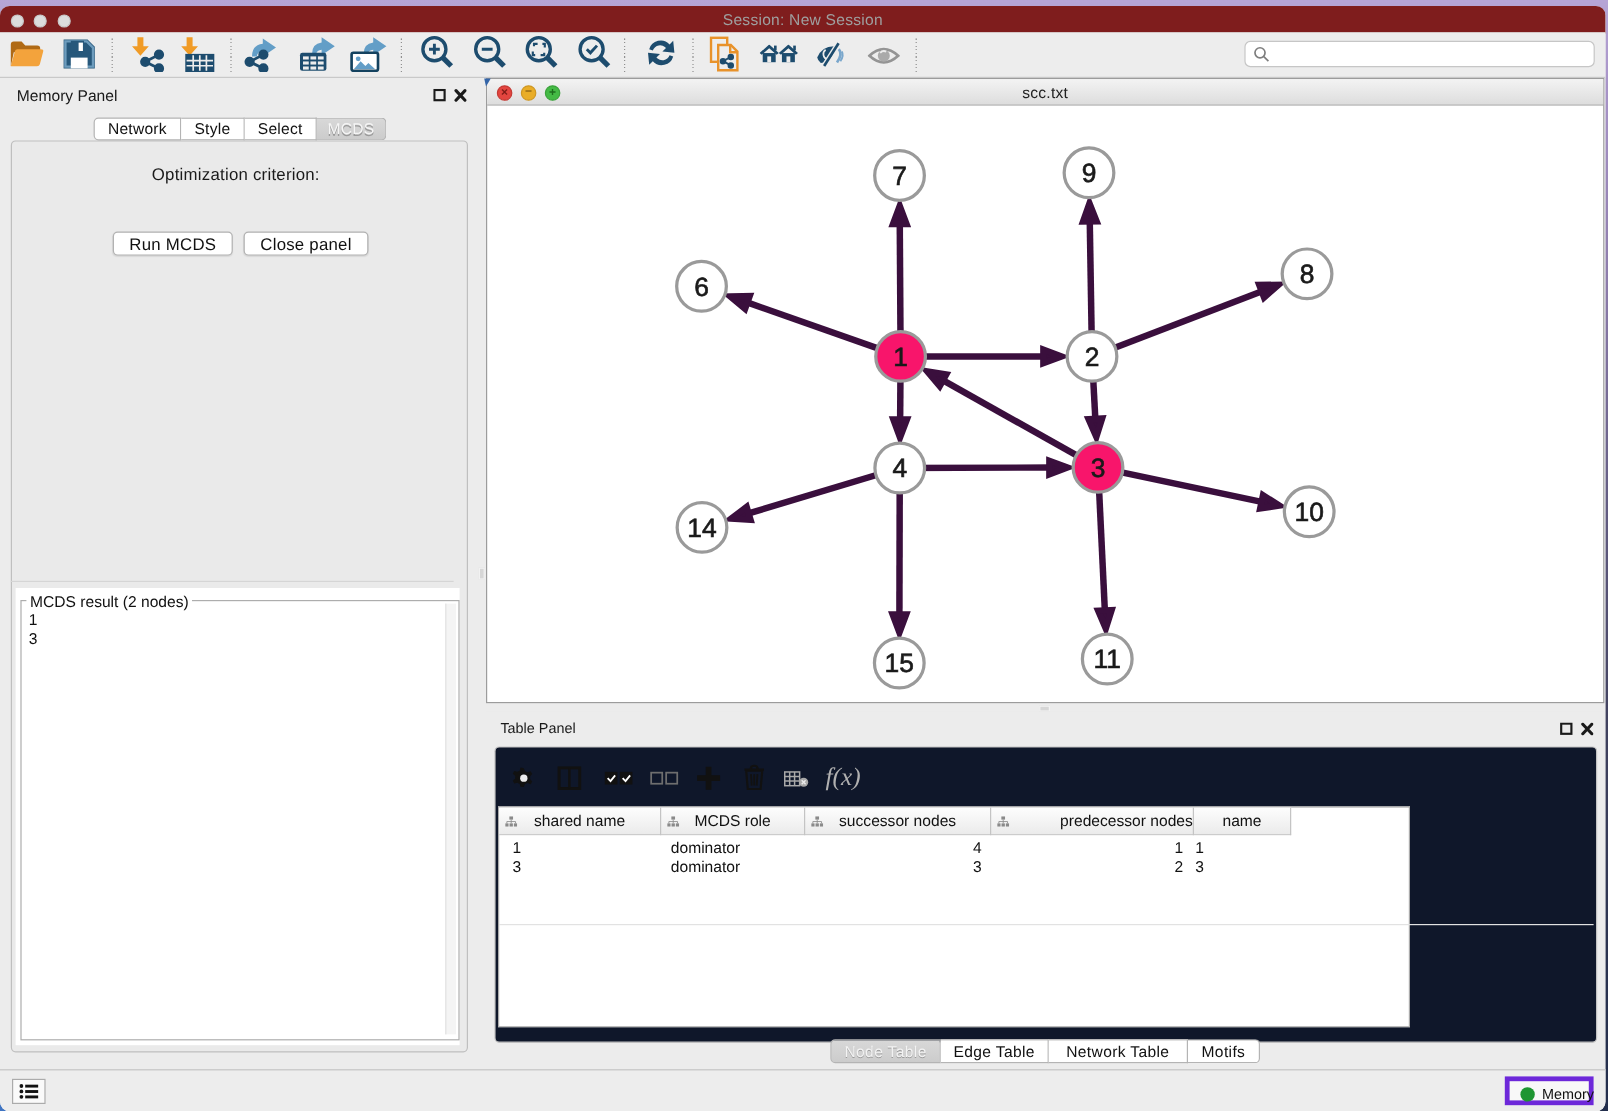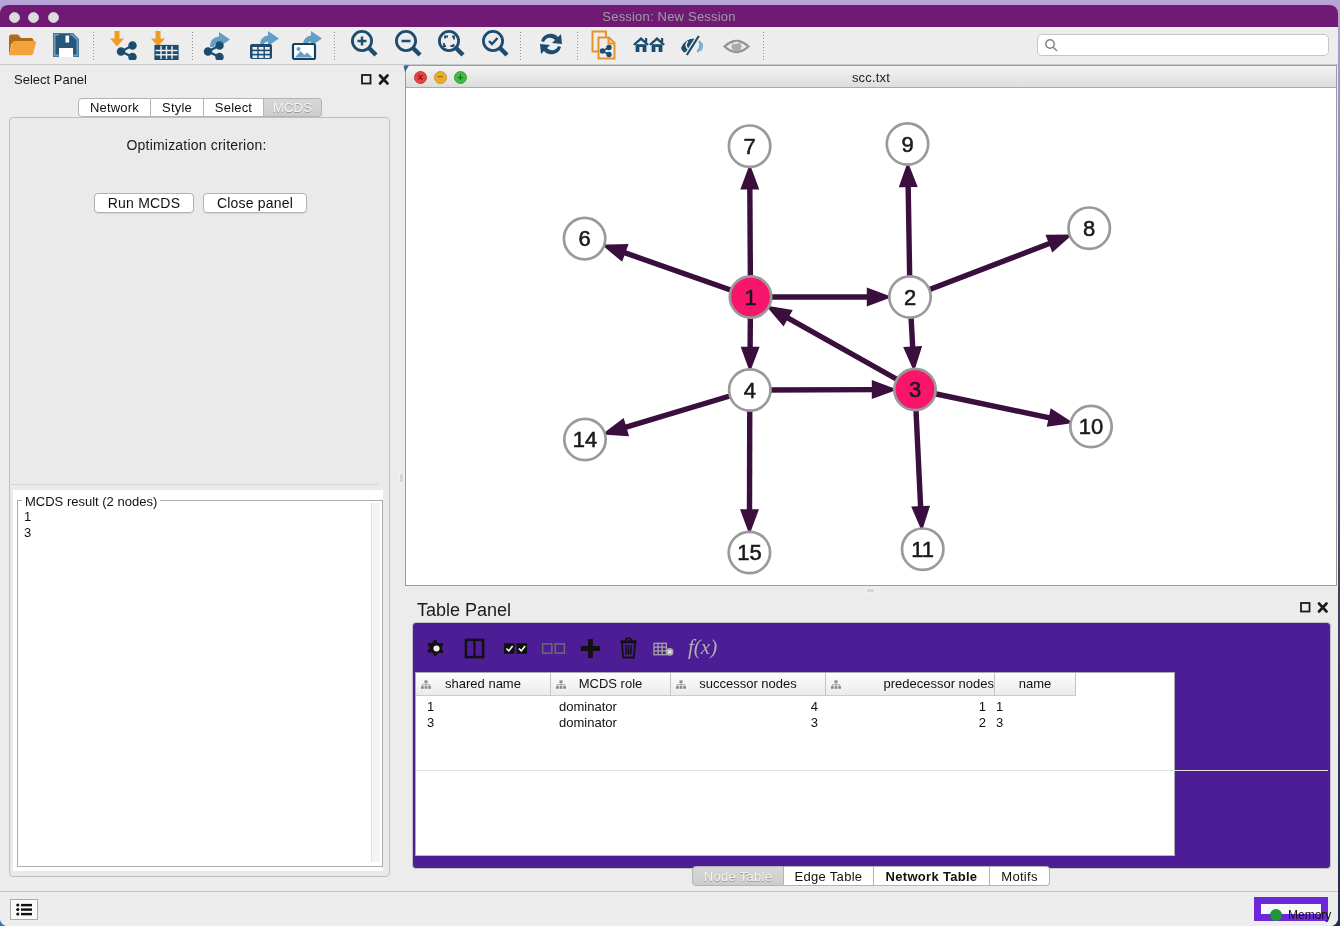--- a/index.html
+++ b/index.html
@@ -7,21 +7,21 @@
 body {
   font-family:"Liberation Sans", sans-serif;
   background:linear-gradient(180deg,#b6a5d6 0%,#a793c7 8%,#8d7cab 25%,#635d83 45%,#41425f 65%,#2b3350 85%,#232e4c 100%);
 }
 .window {
   position:absolute; left:0; top:5px; width:1338px; height:921px;
   background:#ececec; border-radius:8px 8px 8px 8px;
   overflow:hidden;
 }
 
-.titlebar { position:absolute; left:0; top:0; width:100%; height:23px; background:#701a75; border-bottom:1px solid #d8d8d8;}
+.titlebar { position:absolute; left:0; top:0; width:100%; height:23px; background:#7f1d1d; border-bottom:1px solid #d8d8d8;}
 .tl { position:absolute; top:7px; width:11px; height:11px; border-radius:50%; background:#dcdcdc; border:1px solid #c9c9c9;}
 .title-text { position:absolute; top:4px; width:100%; text-align:center; font-size:13px; color:#9f9f9f; letter-spacing:0.2px; }
 
 .toolbar { position:absolute; left:0; top:22px; width:100%; height:38px; background:#ededed; border-bottom:1px solid #c9c9c9; }
 .tb-sep { position:absolute; top:5px; height:28px; width:1px; background-image:repeating-linear-gradient(#909090 0 1px, rgba(0,0,0,0) 1px 3px); }
 .tbi { position:absolute; top:1px; }
 .searchbox { position:absolute; left:1037px; top:7px; width:292px; height:22px; background:#fff; border:1px solid #c6c6c6; border-radius:5px; }
 
 .cpanel { position:absolute; left:0; top:60px; width:393px; height:826px; background:#ececec; }
 .cp-title { position:absolute; left:14px; top:7px; font-size:13px; color:#1a1a1a; }
@@ -38,35 +38,35 @@
 .groupbox { position:absolute; left:8px; top:391px; width:366px; height:361px; border:1px solid #adadad; background:#fff; }
 .gb-label { position:absolute; left:4px; top:-7px; background:#fff; padding:0 3px; font-size:13px; color:#111; }
 .gb-scroll { position:absolute; right:2px; top:2px; width:9px; height:353px; background:#f4f4f4; border-left:1px solid #e2e2e2; }
 .gb-text { position:absolute; left:6px; top:8px; font-size:13px; color:#111; line-height:16px; }
 
 .netwin { position:absolute; left:405px; top:60px; width:932px; height:521px; background:#fff; border:1px solid #9c9c9c; }
 .nw-titlebar { position:absolute; left:0; top:0; width:100%; height:22px; background:linear-gradient(#f3f3f3,#dddddd); border-bottom:1px solid #ababab; }
 .nw-title { position:absolute; width:100%; text-align:center; top:4px; font-size:13px; letter-spacing:0.2px; color:#222; }
 .tlight { position:absolute; top:5px; width:13px; height:13px; border-radius:50%; }
 .tpanel { position:absolute; left:405px; top:588px; width:932px; height:298px; background:#ececec; }
-.tp-title { position:absolute; left:12px; top:7px; font-size:18px; color:#1a1a1a; }
-.tp-box { position:absolute; left:7px; top:29px; width:919px; height:247px; background:#4c1d95; border:1px solid #c2c2c2; border-radius:4px; }
+.tp-title { position:absolute; left:12px; top:7px; font-size:12px; color:#1a1a1a; }
+.tp-box { position:absolute; left:7px; top:29px; width:919px; height:247px; background:#0f172a; border:1px solid #c2c2c2; border-radius:4px; }
 .tp-table { position:absolute; left:2px; top:49px; width:760px; height:184px; background:#fff; border:1px solid #aaaaaa; border-bottom:1px solid #bbbbbb; }
 .th-row { position:absolute; left:0; top:0; width:660px; height:23px; background:linear-gradient(#fdfdfd,#ebebeb); border-bottom:1px solid #cccccc; display:flex; }
 .th { height:23px; border-right:1px solid #c4c4c4; font-size:13px; color:#111; position:relative; text-align:center; line-height:22px; }
 .trow { position:absolute; font-size:13px; color:#111; }
 .bt-tabs { position:absolute; left:287px; top:273px; height:20px; display:flex; }
 .btab { height:20px; background:#fff; border:1px solid #b4b4b4; border-left:none; font-size:13px; letter-spacing:0.3px; color:#111; text-align:center; line-height:19px; }
 .btab.first { border-left:1px solid #b4b4b4; border-radius:4px 0 0 4px; }
 .btab.last { border-radius:0 4px 4px 0; }
 .btab.sel { background:linear-gradient(#d8d8d8,#cccccc); color:#f3f3f3; text-shadow:0 1px 0 #9a9a9a; }
 
 .statusbar { position:absolute; left:0; top:886px; width:100%; height:35px; background:#ededed; border-top:1px solid #c4c4c4; }
 .list-btn { position:absolute; left:10px; top:7px; width:28px; height:21px; background:#fafafa; border:1px solid #ababab; }
-.mem-btn { position:absolute; left:1254px; top:5px; width:74px; height:24px; background:#f8f8f8; border:7px solid #6d28d9; font-size:12px; color:#111; }
+.mem-btn { position:absolute; left:1254px; top:5px; width:74px; height:24px; background:#f8f8f8; border:4px solid #6d28d9; font-size:12px; color:#111; }
 </style>
 </head>
 <body>
 <div style="position:absolute;left:-3px;top:916px;width:12px;height:12px;border-radius:50%;background:#3f74c2;"></div>
 <div class="window">
 
   <div class="titlebar">
     <div class="tl" style="left:9px;"></div>
     <div class="tl" style="left:28px;"></div>
     <div class="tl" style="left:48px;"></div>
@@ -224,21 +224,21 @@
     </svg>
     <div class="searchbox">
       <svg width="14" height="14" style="position:absolute;left:6px;top:3px;" viewBox="0 0 14 14">
         <circle cx="6" cy="6" r="4.2" fill="none" stroke="#7e7e7e" stroke-width="1.4"></circle>
         <line x1="9.2" y1="9.2" x2="13" y2="13" stroke="#7e7e7e" stroke-width="1.4"></line>
       </svg>
     </div>
   </div>
 
   <div class="cpanel">
-    <div class="cp-title">Select Panel</div>
+    <div class="cp-title">Memory Panel</div>
     <svg style="position:absolute;left:361px;top:9px;" width="28" height="11" viewBox="0 0 28 11">
       <rect x="1" y="1" width="8.5" height="8.5" fill="none" stroke="#1a1a1a" stroke-width="1.8"></rect>
       <path d="M19 1.5 L26.5 9.5 M26.5 1.5 L19 9.5" stroke="#1a1a1a" stroke-width="2.6" stroke-linecap="round"></path>
     </svg>
     <div class="pane"></div>
     <div class="tabs">
       <div class="tab first" style="width:73px;">Network</div>
       <div class="tab" style="width:53px;">Style</div>
       <div class="tab" style="width:60px;">Select</div>
       <div class="tab last sel" style="width:58px;">MCDS</div>
@@ -429,21 +429,21 @@
         <div class="trow" style="left:143px;top:42px;">dominator</div>
         <div class="trow" style="left:392px;top:42px;width:10px;text-align:right;">3</div>
         <div class="trow" style="left:560px;top:42px;width:10px;text-align:right;">2</div>
         <div class="trow" style="left:580px;top:42px;">3</div>
         <div style="position:absolute;left:0;top:97px;width:912px;height:1px;background:#e2e2e2;"></div>
       </div>
     </div>
     <div class="bt-tabs">
       <div class="btab first sel" style="width:92px;">Node Table</div>
       <div class="btab" style="width:90px;">Edge Table</div>
-      <div class="btab" style="width:116px;font-weight:bold;">Network Table</div>
+      <div class="btab" style="width:116px;">Network Table</div>
       <div class="btab last" style="width:60px;">Motifs</div>
     </div>
   </div>
 
   <div class="statusbar">
     <div class="list-btn">
       <svg width="16" height="13" viewBox="0 0 16 13" style="position:absolute;left:5px;top:3px;">
         <circle cx="1.8" cy="2" r="1.6" fill="#111"></circle>
           <circle cx="1.8" cy="6.5" r="1.6" fill="#111"></circle>
           <circle cx="1.8" cy="11" r="1.6" fill="#111"></circle>

